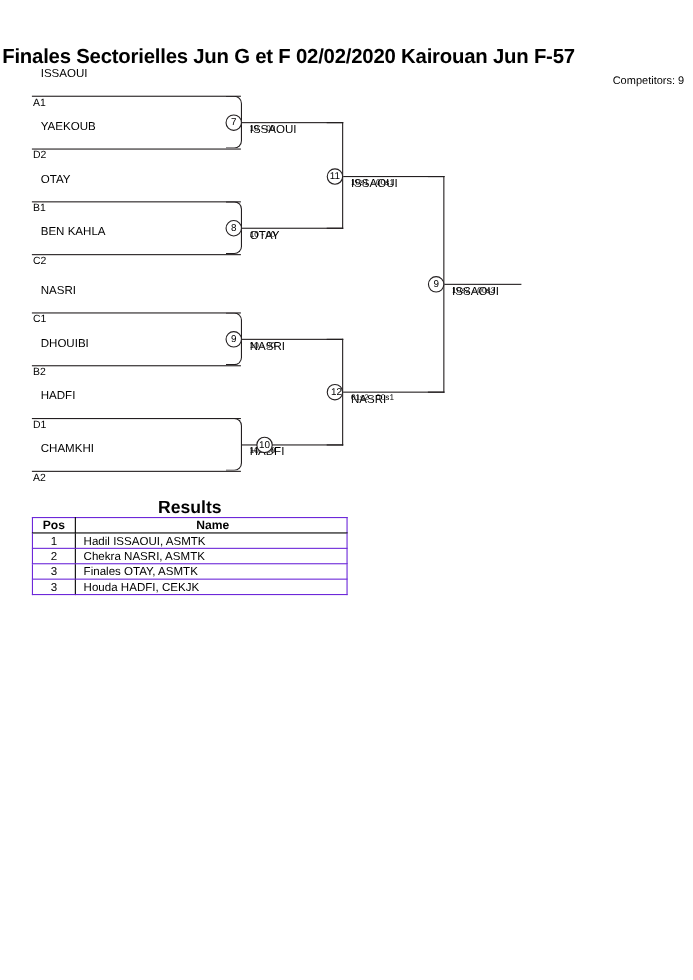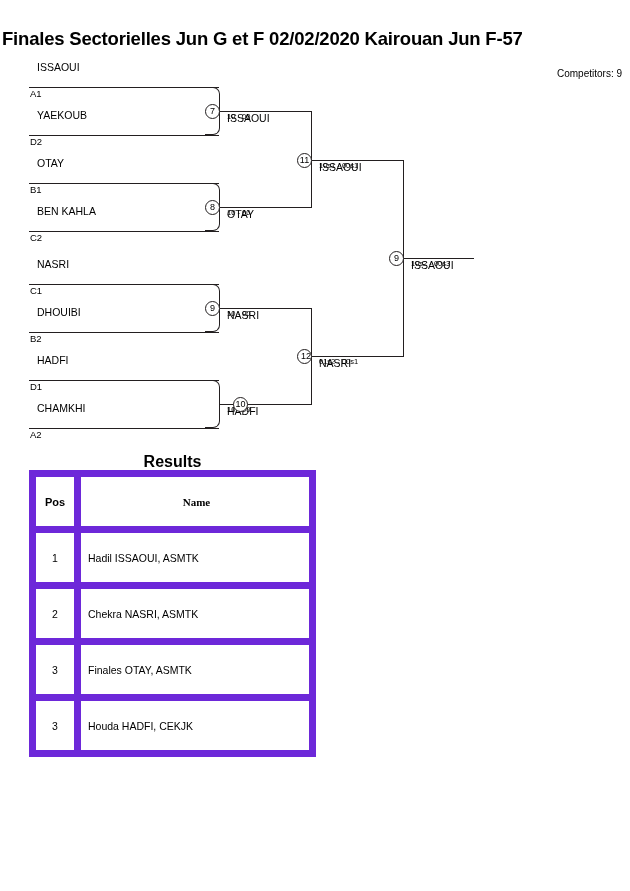--- a/index.html
+++ b/index.html
@@ -13,21 +13,21 @@
     position: relative;
     font-family: "Liberation Sans", sans-serif;
     color: #000000;
     overflow: hidden;
   }
 
   
   #page-title {
     position: absolute;
     left: 2px;
-    top: 28px;
+    top: 40px;
     font-size: 18.5px;
     font-weight: bold;
     letter-spacing: -0.2px;
     white-space: nowrap;
   }
   #competitors {
     position: absolute;
     right: 8px;
     top: 68px;
     font-size: 10px;
@@ -147,40 +147,40 @@
     left: 29px;
     top: 470px;
     width: 287px;
     border-collapse: collapse;
     border: 1.6px solid #000000;
     font-size: 10.5px;
     background: #ffffff;
   }
   #results-table th,
   #results-table td {
-    border: 7px solid #6d28d9;
-    padding: 18px 4px;
+    border: 1px solid #6d28d9;
+    padding: 0 4px;
     font-weight: normal;
     height: 13px;
   }
   #results-table thead th {
     font-weight: bold;
     font-size: 11px;
     border-bottom: 1.4px solid #000000;
   }
   #results-table .col-pos {
     width: 30px;
     text-align: center;
     border-right: 1.4px solid #000000;
   }
   #results-table .col-name {
     text-align: left;
     padding-left: 7px;
   }
-  #results-table thead .col-name { text-align: center; font-family: Liberation Serif, serif; }
+  #results-table thead .col-name { text-align: center; }
 </style>
 </head>
 <body>
 
 <div id="page-title">Finales Sectorielles Jun G et F  02/02/2020  Kairouan   Jun F-57</div>
 <div id="competitors">Competitors: 9</div>
 
 <div class="bracket">
 
   <div class="entry" style="left:29px; top:74px; width:190px;">

